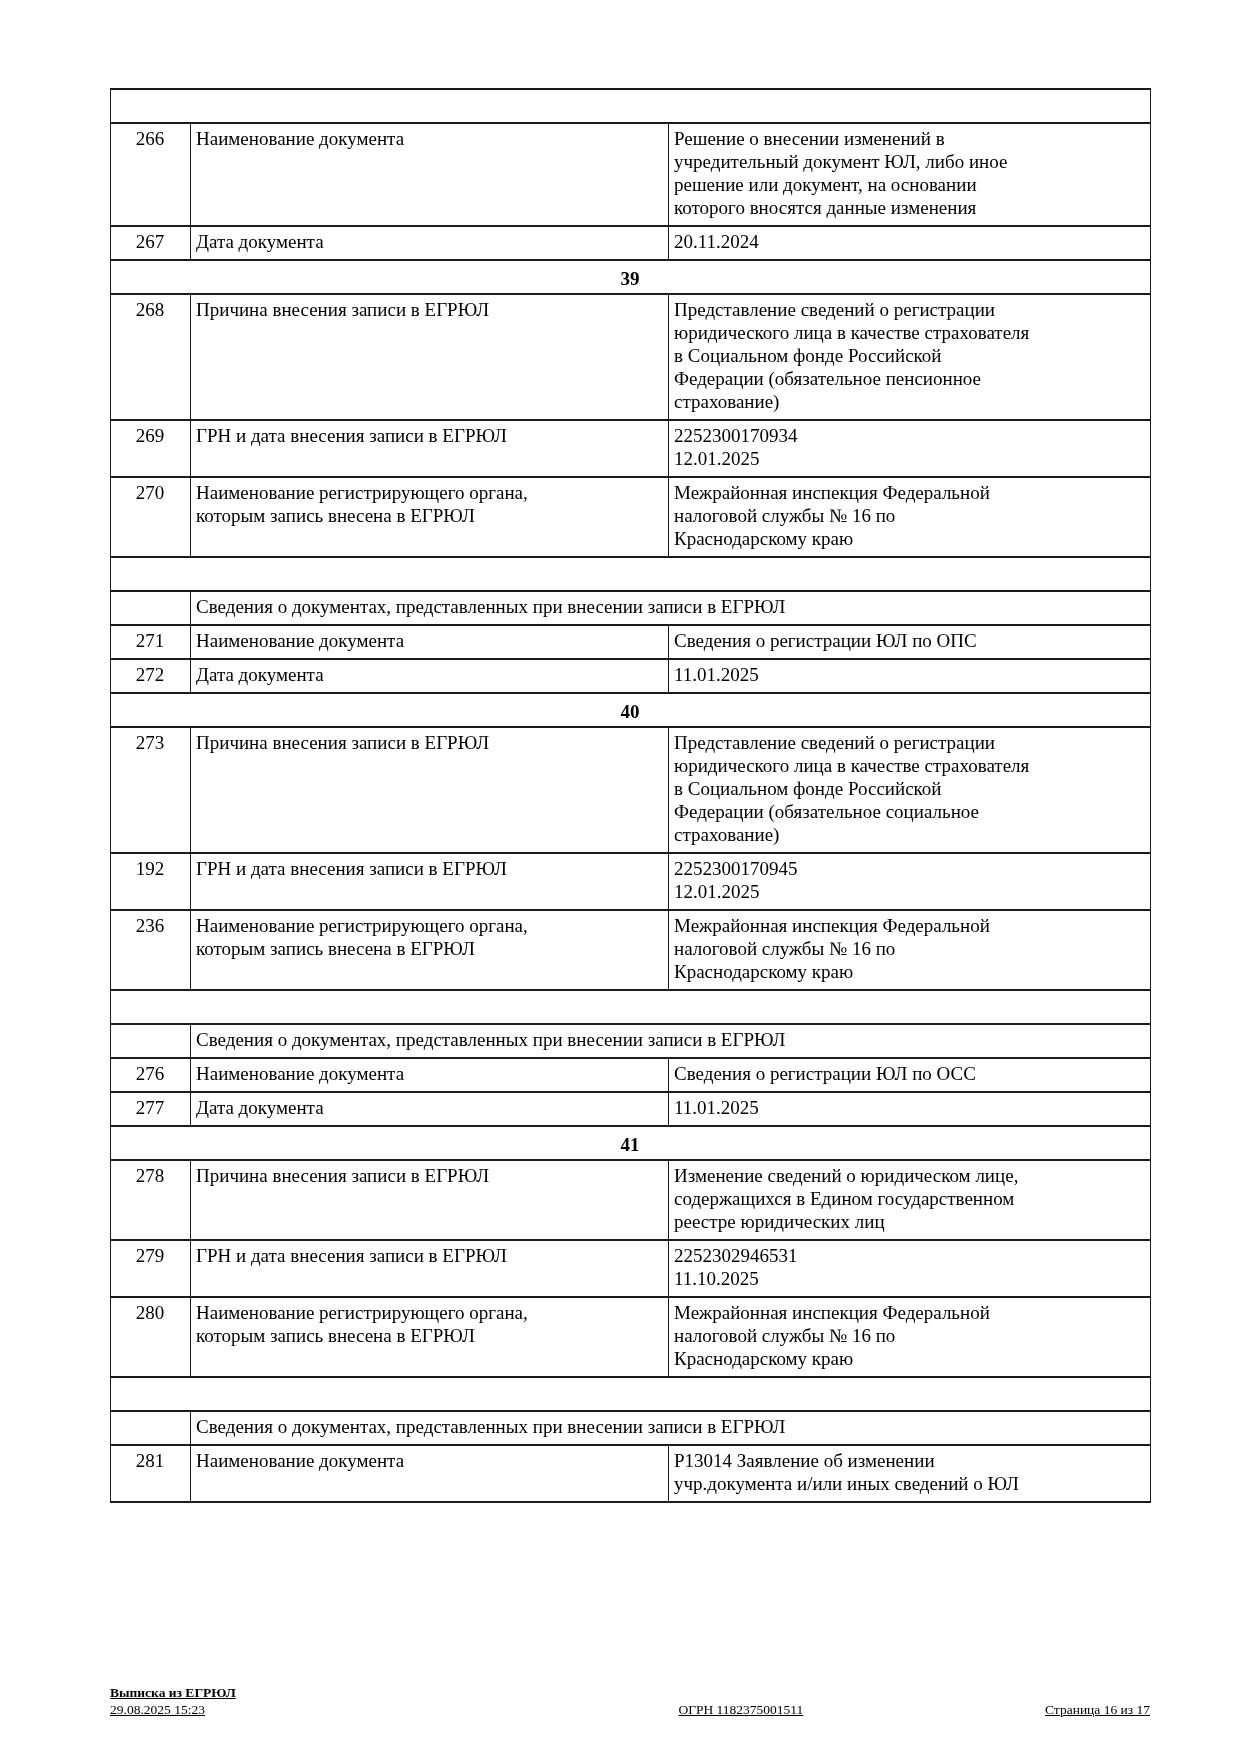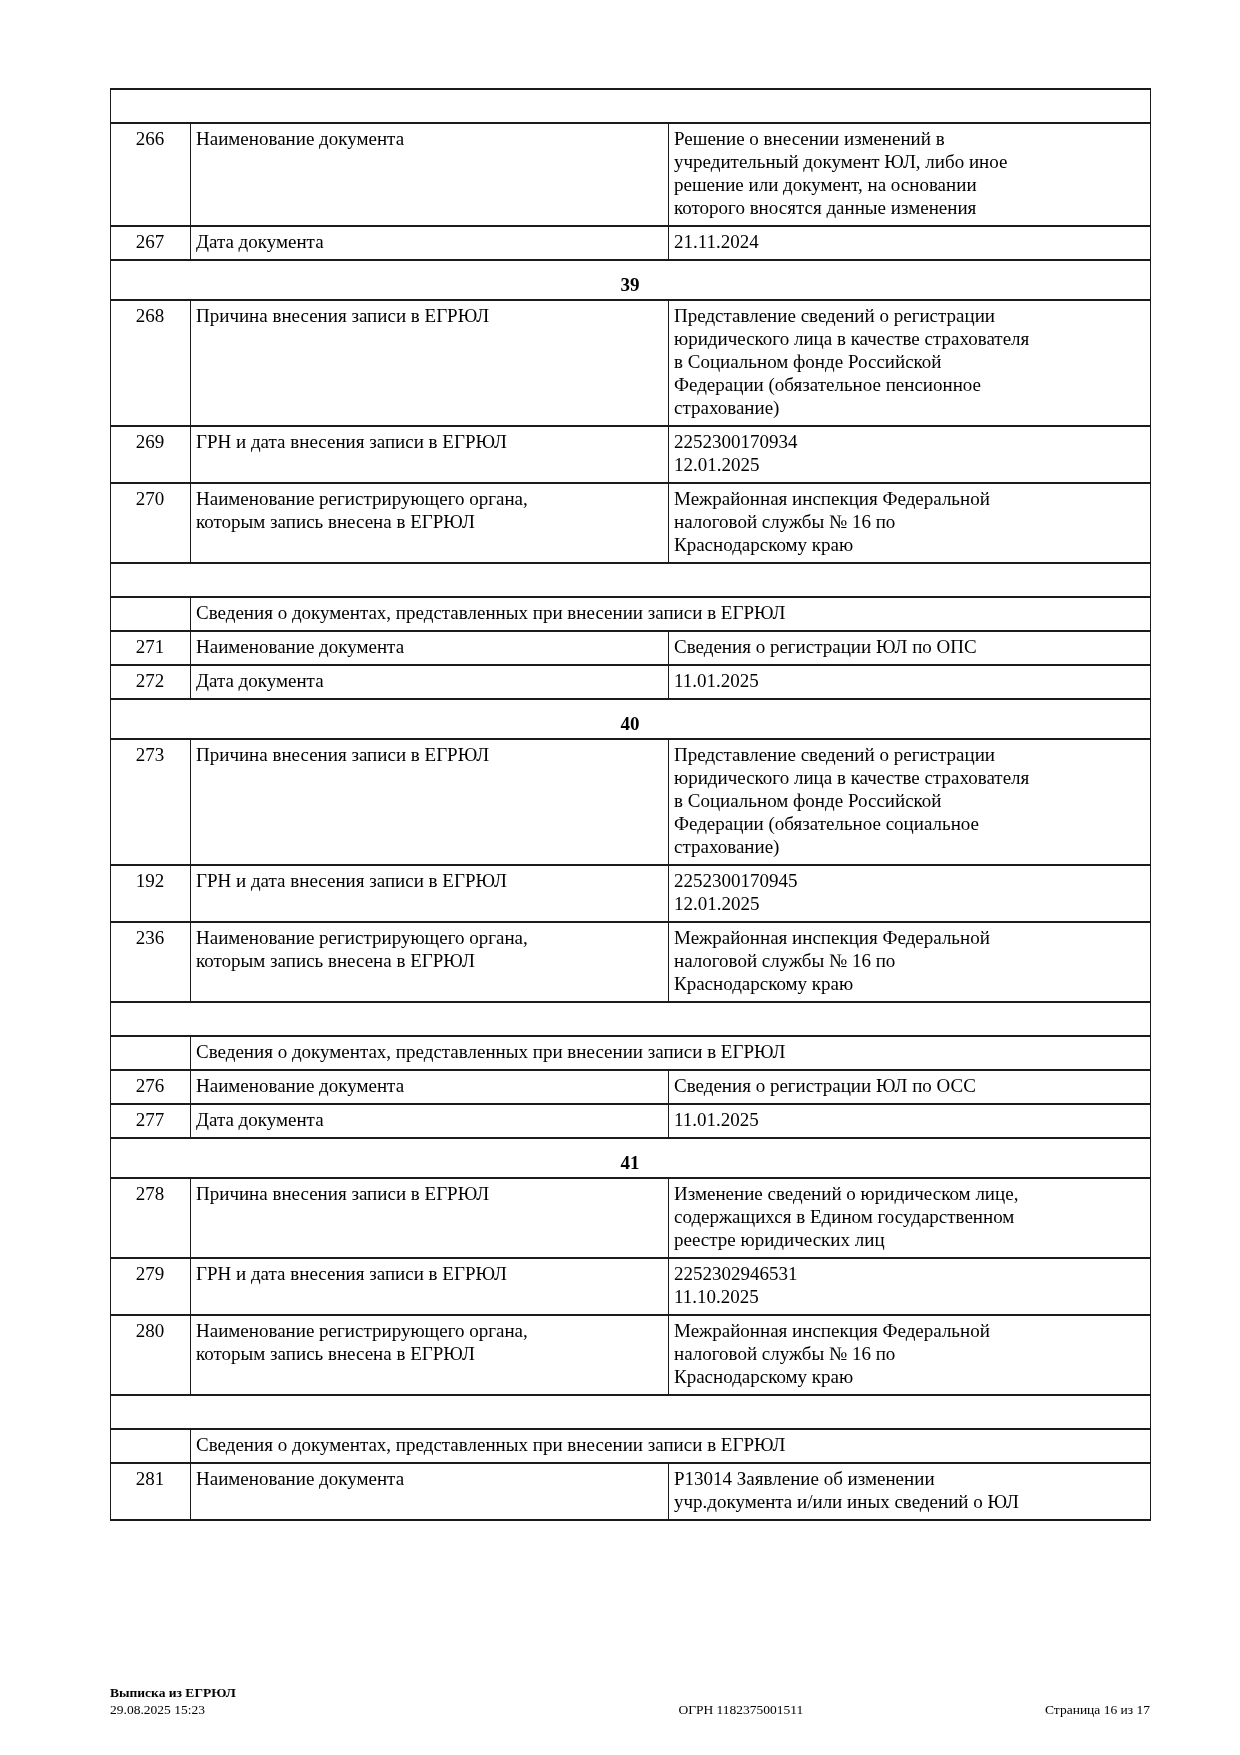--- a/index.html
+++ b/index.html
@@ -36,33 +36,34 @@
     padding-left: 2px;
     padding-right: 2px;
   }
   tr.spacer td {
     height: 32px;
     padding: 0;
   }
   tr.separator td {
     text-align: center;
     font-weight: bold;
-    padding-top: 12px;
+    padding-top: 6px;
     padding-bottom: 3px;
   }
   .footer {
     position: absolute;
     left: 110px;
     top: 1684px;
     width: 1040px;
     display: flex;
     justify-content: space-between;
     align-items: flex-end;
     font-size: 13.5px;
     line-height: 17px;
+    text-decoration: underline;
   }
   .footer .fcell { flex: 1; }
   .footer .fcenter { text-align: right; }
   .footer .fright { text-align: right; }
   .footer .doc-type { font-weight: bold; }
 </style>
 </head>
 <body>
 
 <div class="page">
@@ -81,21 +82,21 @@
           <td class="num">266</td>
           <td>Наименование документа</td>
           <td>Решение о внесении изменений в
 учредительный документ ЮЛ, либо иное
 решение или документ, на основании
 которого вносятся данные изменения</td>
         </tr>
         <tr>
           <td class="num">267</td>
           <td>Дата документа</td>
-          <td>21.11.2024</td>
+          <td>20.11.2024</td>
         </tr>
         <tr class="separator">
           <td colspan="3">39</td>
         </tr>
         <tr>
           <td class="num">268</td>
           <td>Причина внесения записи в ЕГРЮЛ</td>
           <td>Представление сведений о регистрации
 юридического лица в качестве страхователя
 в Социальном фонде Российской

